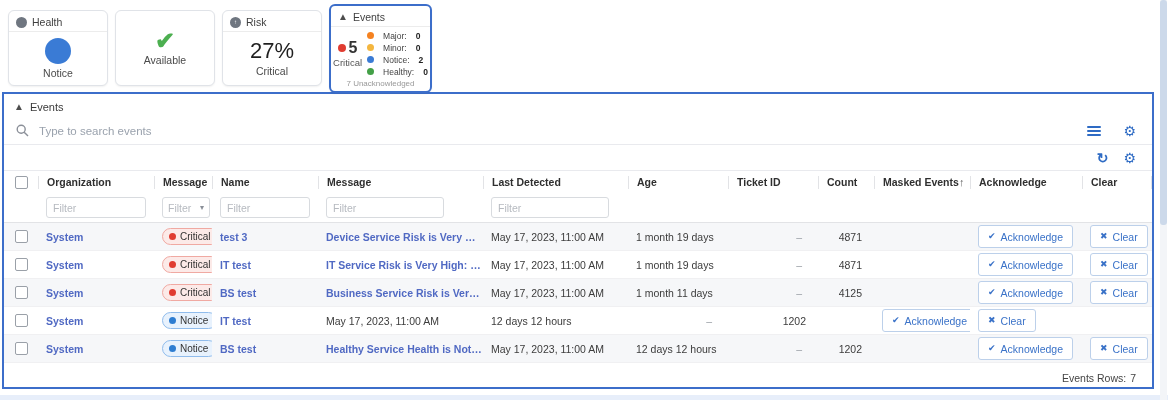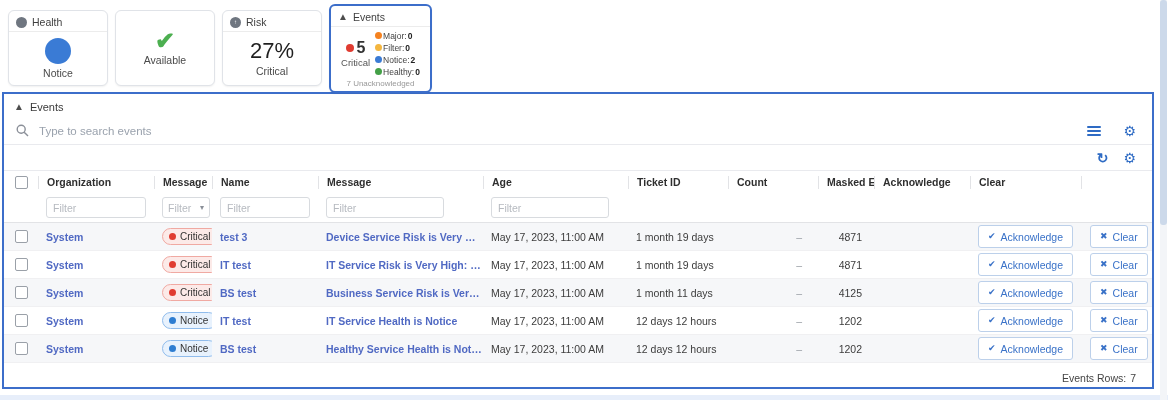--- a/index.html
+++ b/index.html
@@ -27,21 +27,21 @@
   .check-big { color:#4caf50; font-size:24px; font-weight:bold; line-height:0.9; }
   .risk-val { font-size:22px; color:#1f1f1f; line-height:1; }
   
   .ev-body { flex:1; display:flex; align-items:center; justify-content:center; gap:5px; padding:1px 2px 0 2px; }
   .ev-left { text-align:center; }
   .ev-count-row { display:flex; align-items:center; justify-content:center; gap:3px; }
   .ev-dot { width:8px; height:8px; border-radius:50%; background:#e03c31; }
   .ev-count { font-size:16px; font-weight:bold; color:#333; }
   .ev-status { font-size:9.5px; color:#555; }
   .ev-legend { display:flex; flex-direction:column; gap:2px; }
-  .leg-item { display:flex; align-items:center; gap:1px; font-size:8.5px; color:#444; white-space:nowrap; }
+  .leg-item { display:flex; align-items:center; gap:9px; font-size:8.5px; color:#444; white-space:nowrap; }
   .leg-dot { width:7px; height:7px; border-radius:50%; flex:0 0 auto; }
   .leg-dot.major { background:#f58220; } .leg-dot.minor { background:#f4b63f; }
   .leg-dot.noticec { background:#3a7bd5; } .leg-dot.healthy { background:#43a047; }
   .leg-val { font-weight:bold; color:#222; }
   .ev-foot { font-size:8px; color:#999; text-align:center; padding-bottom:3px; }
   
   .panel { margin-left:2px; width:1152px; height:297px; border:2px solid #3c6eca; background:#fff;
            display:flex; flex-direction:column; }
   .panel-title { display:flex; align-items:center; gap:6px; padding:5px 10px 3px; font-size:11px; color:#3a3a3a; height:23px; }
   .search-row { display:flex; align-items:center; height:28px; padding:0 16px 0 12px; border-bottom:1px solid #e9eaee; gap:8px; }
@@ -145,21 +145,21 @@
         <div class="ev-status">Critical</div>
       </div>
       <div class="ev-legend">
         <div class="leg-item">
           <span class="leg-dot major"></span>
           <span>Major:</span>
           <span class="leg-val">0</span>
         </div>
         <div class="leg-item">
           <span class="leg-dot minor"></span>
-          <span>Filter:</span>
+          <span>Minor:</span>
           <span class="leg-val">0</span>
         </div>
         <div class="leg-item">
           <span class="leg-dot noticec"></span>
           <span>Notice:</span>
           <span class="leg-val">2</span>
         </div>
         <div class="leg-item">
           <span class="leg-dot healthy"></span>
           <span>Healthy:</span>
@@ -199,20 +199,21 @@
   </div>
 
   <div class="grid thead">
     <div class="td-check">
       <span class="cb"></span>
     </div>
     <div class="th">Organization</div>
     <div class="th">Message</div>
     <div class="th">Name</div>
     <div class="th">Message</div>
+    <div class="th">Last Detected</div>
     <div class="th">Age</div>
     <div class="th">Ticket ID</div>
     <div class="th">Count</div>
     <div class="th with-sort">
       <span>Masked Events</span>
       <span class="sort-arrow">↑</span>
     </div>
     <div class="th">Acknowledge</div>
     <div class="th last">Clear</div>
   </div>
@@ -361,23 +362,20 @@
     </div>
     <div class="td">
       <span class="pill notice">
         <span class="pill-dot"></span>
         <span>Notice</span>
       </span>
     </div>
     <div class="td">
       <a class="link">IT test</a>
     </div>
-    <div class="td td-msg">
-      <a class="link">IT Service Health is Notice</a>
-    </div>
     <div class="td">May 17, 2023, 11:00 AM</div>
     <div class="td">12 days 12 hours</div>
     <div class="td dash">–</div>
     <div class="td num">1202</div>
     <div class="td"></div>
     <div class="td">
       <button class="btn">
         <span class="glyph">✔</span>
         <span>Acknowledge</span>
       </button>

